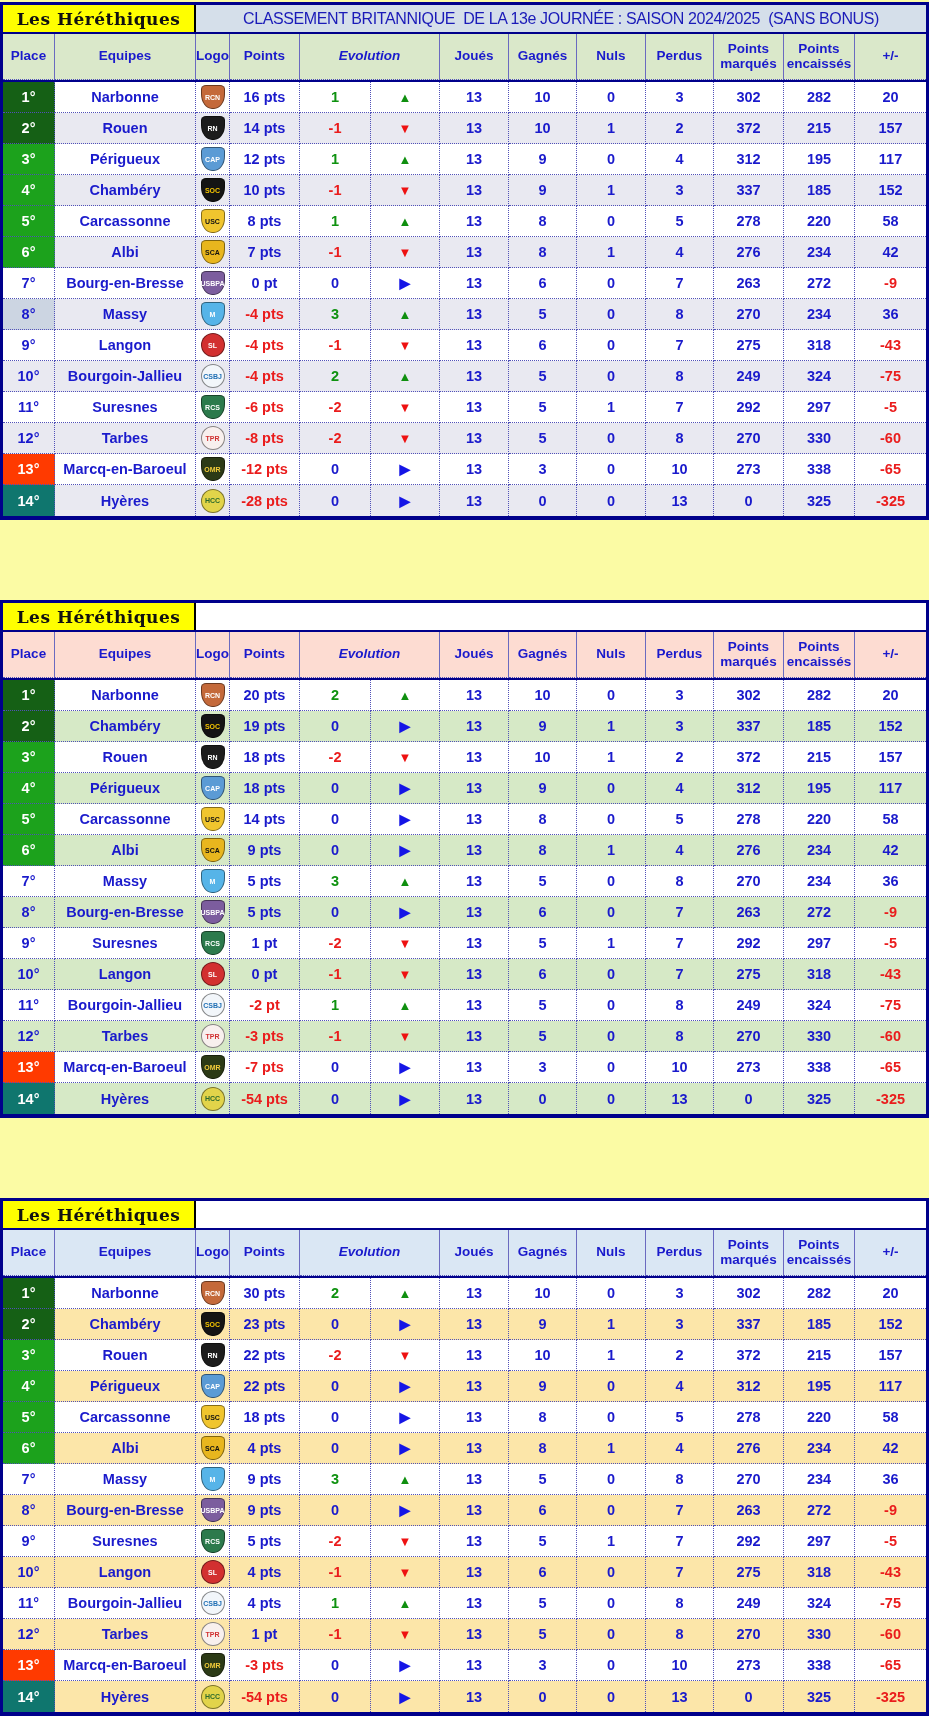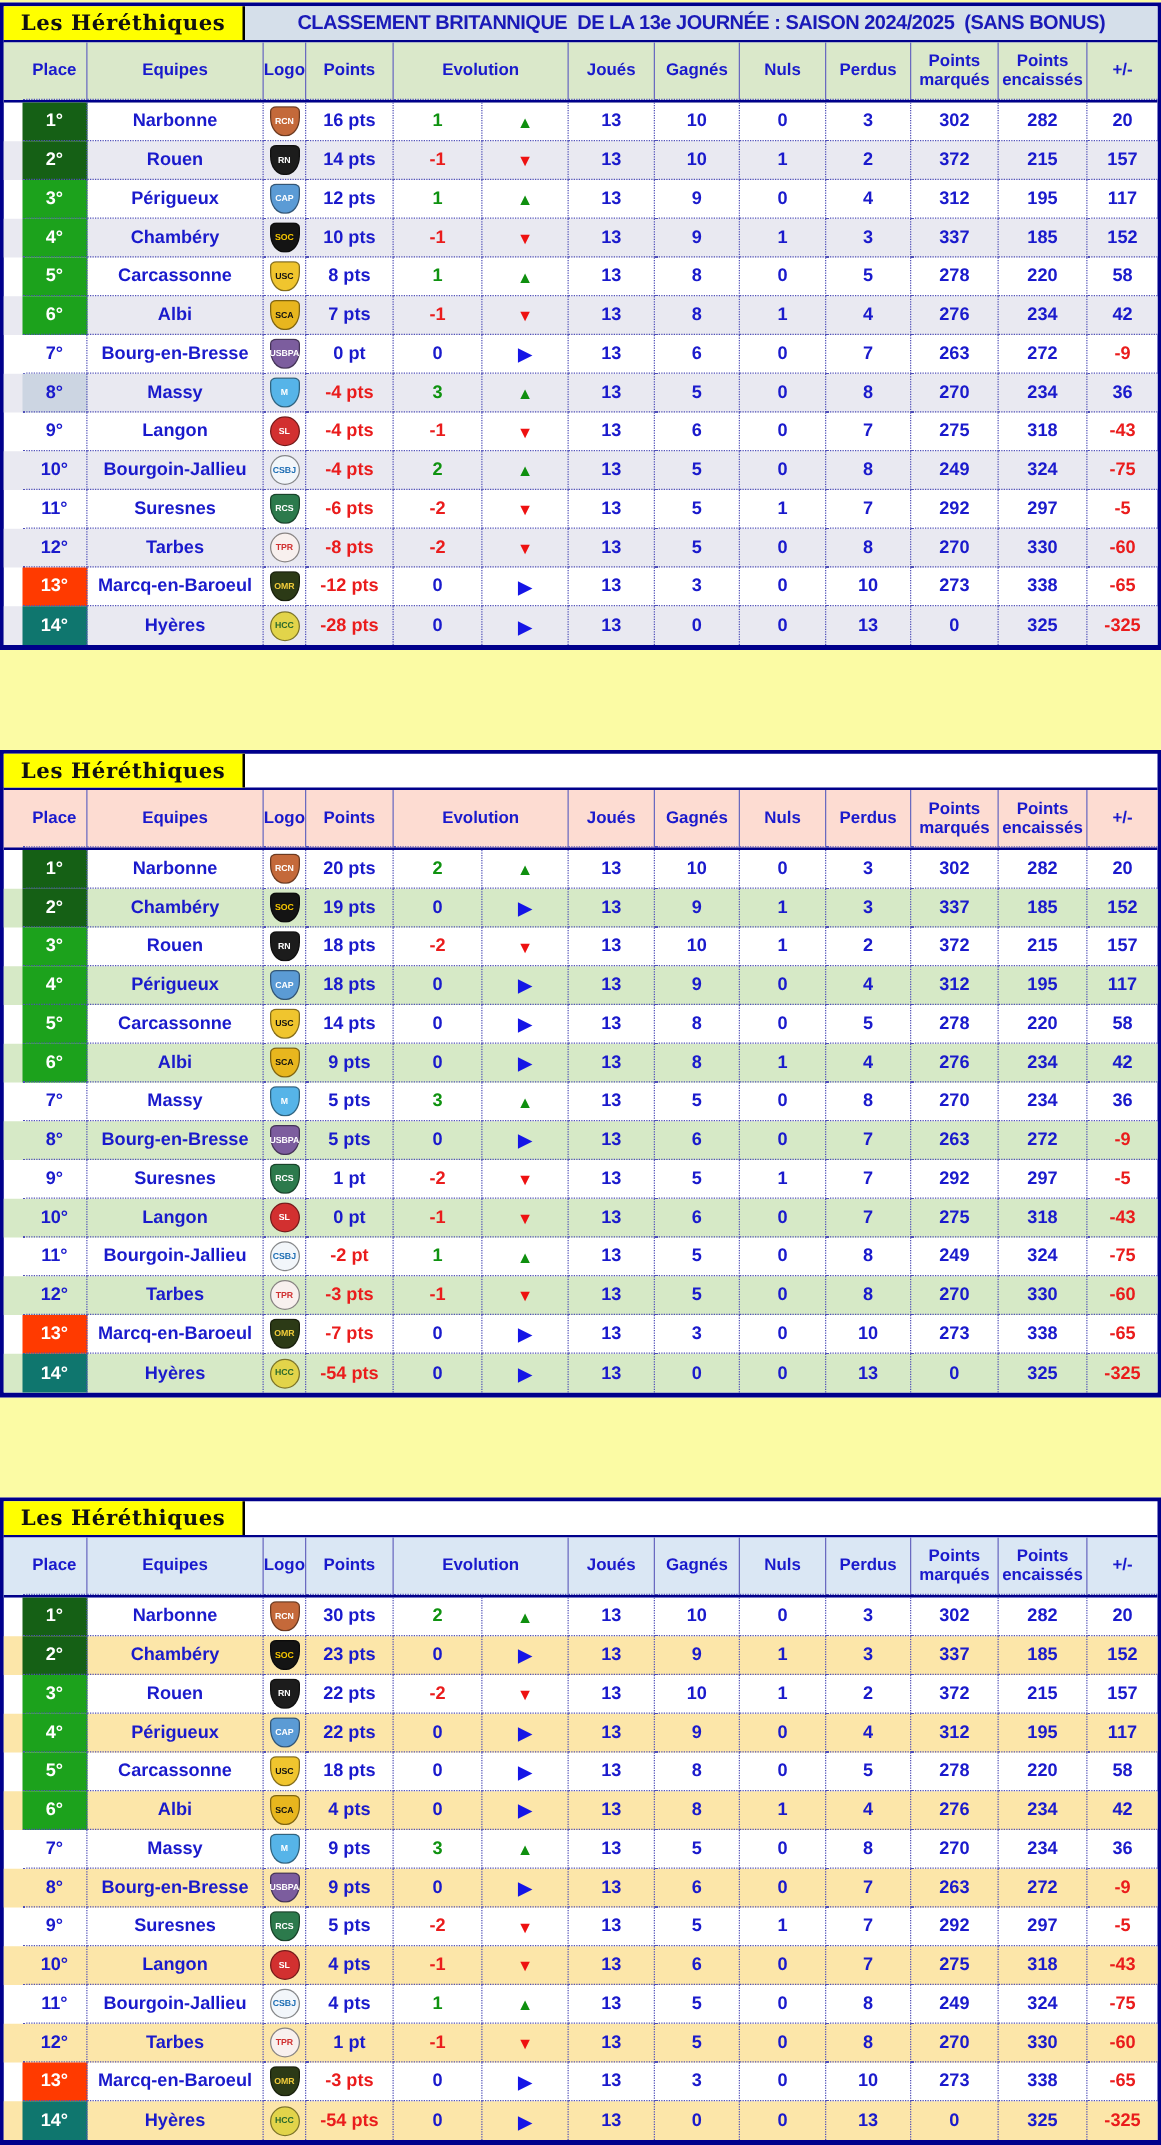--- a/index.html
+++ b/index.html
@@ -21,40 +21,39 @@
     width:191px;flex:0 0 191px;
     background:var(--brand-bg,#ffff00);
     border-right:2px solid #000;
     display:flex;align-items:center;justify-content:center;
     font-family:"DejaVu Serif",serif;font-weight:bold;font-size:17px;color:#111;
     letter-spacing:0.5px;
   }
   .title{
     flex:1;display:flex;align-items:center;justify-content:center;
     background:var(--title-bg);
-    color:#1a1ab8;font-weight:bold;font-size:16px;letter-spacing:-0.4px;
+    color:#1a1ab8;font-weight:normal;font-size:16px;letter-spacing:-0.4px;
     white-space:pre;
   }
   .grid{
     display:grid;
     grid-template-columns:52px 141px 34px 70px 71px 69px 69px 68px 69px 68px 70px 71px 1fr;
-    padding-left:15px;
   }
   .header{
     height:46px;
     background:var(--hdr-bg);
     border-bottom:2px solid #00008b;
     color:#1a1acc;font-weight:bold;font-size:13.5px;
   }
   .header .cell{
     border-right:1px solid #6a6ac0;
     display:flex;align-items:center;justify-content:center;text-align:center;line-height:1.1;
   }
   .header .cell:last-child{border-right:none;}
-  .header .evo-head{grid-column:5 / 7;}
+  .header .evo-head{grid-column:5 / 7;font-style:italic;}
   .row{height:31px;color:#1a1acc;font-weight:bold;font-size:14.5px;}
   .rows .row:nth-child(even){background:var(--alt-bg);}
   .cell{
     display:flex;align-items:center;justify-content:center;
     border-right:1px dotted #5050b8;
     border-bottom:1px dotted #5050b8;
     overflow:hidden;
   }
   .row .cell:last-child{border-right:none;}
   .rows .row:last-child .cell{border-bottom:none;}

